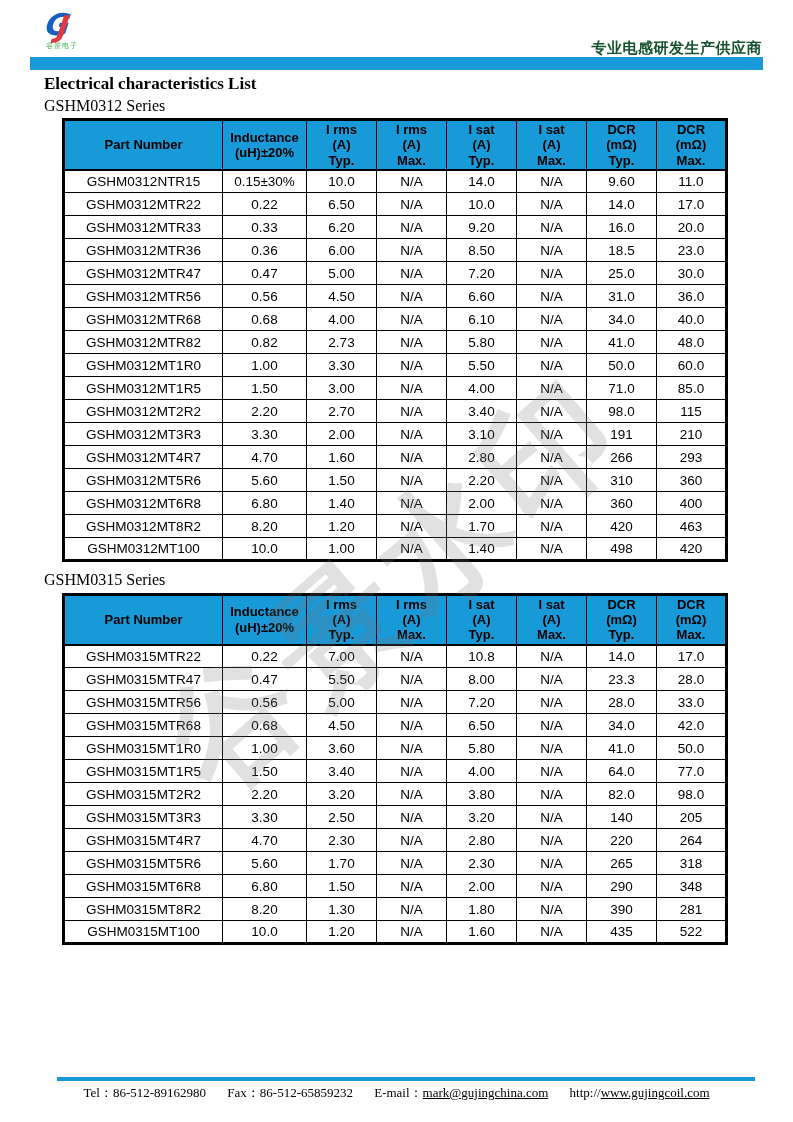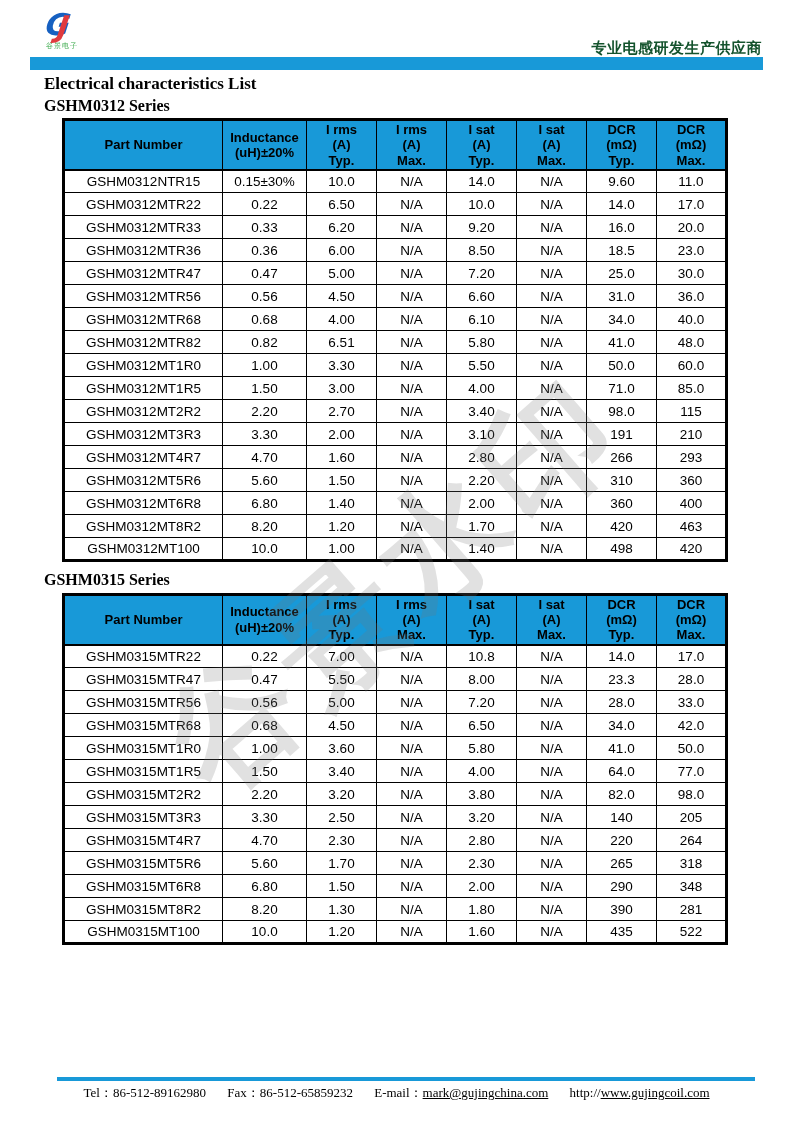--- a/index.html
+++ b/index.html
@@ -34,21 +34,21 @@
     background:var(--accent);
   }
   
   .content{position:absolute;left:44px;top:74px;width:697px;}
   .page-title{
     font-family:"Liberation Serif",serif;
     font-size:17px;font-weight:bold;line-height:1.15;
   }
   .series-title{
     font-family:"Liberation Serif",serif;
-    font-size:16px;font-weight:bold;line-height:1.15;
+    font-size:16px;font-weight:normal;line-height:1.15;
     margin-top:3px;
   }
   .series-title.second{margin-top:9px;}
   
   table{
     border-collapse:collapse;
     table-layout:fixed;
     margin-left:18px;margin-top:3px;
     width:664px;
     border:3px solid #000;
@@ -223,21 +223,21 @@
             <td>4.00</td>
             <td>N/A</td>
             <td>6.10</td>
             <td>N/A</td>
             <td>34.0</td>
             <td>40.0</td>
           </tr>
           <tr>
             <td>GSHM0312MTR82</td>
             <td>0.82</td>
-            <td>6.51</td>
+            <td>2.73</td>
             <td>N/A</td>
             <td>5.80</td>
             <td>N/A</td>
             <td>41.0</td>
             <td>48.0</td>
           </tr>
           <tr>
             <td>GSHM0312MT1R0</td>
             <td>1.00</td>
             <td>3.30</td>

